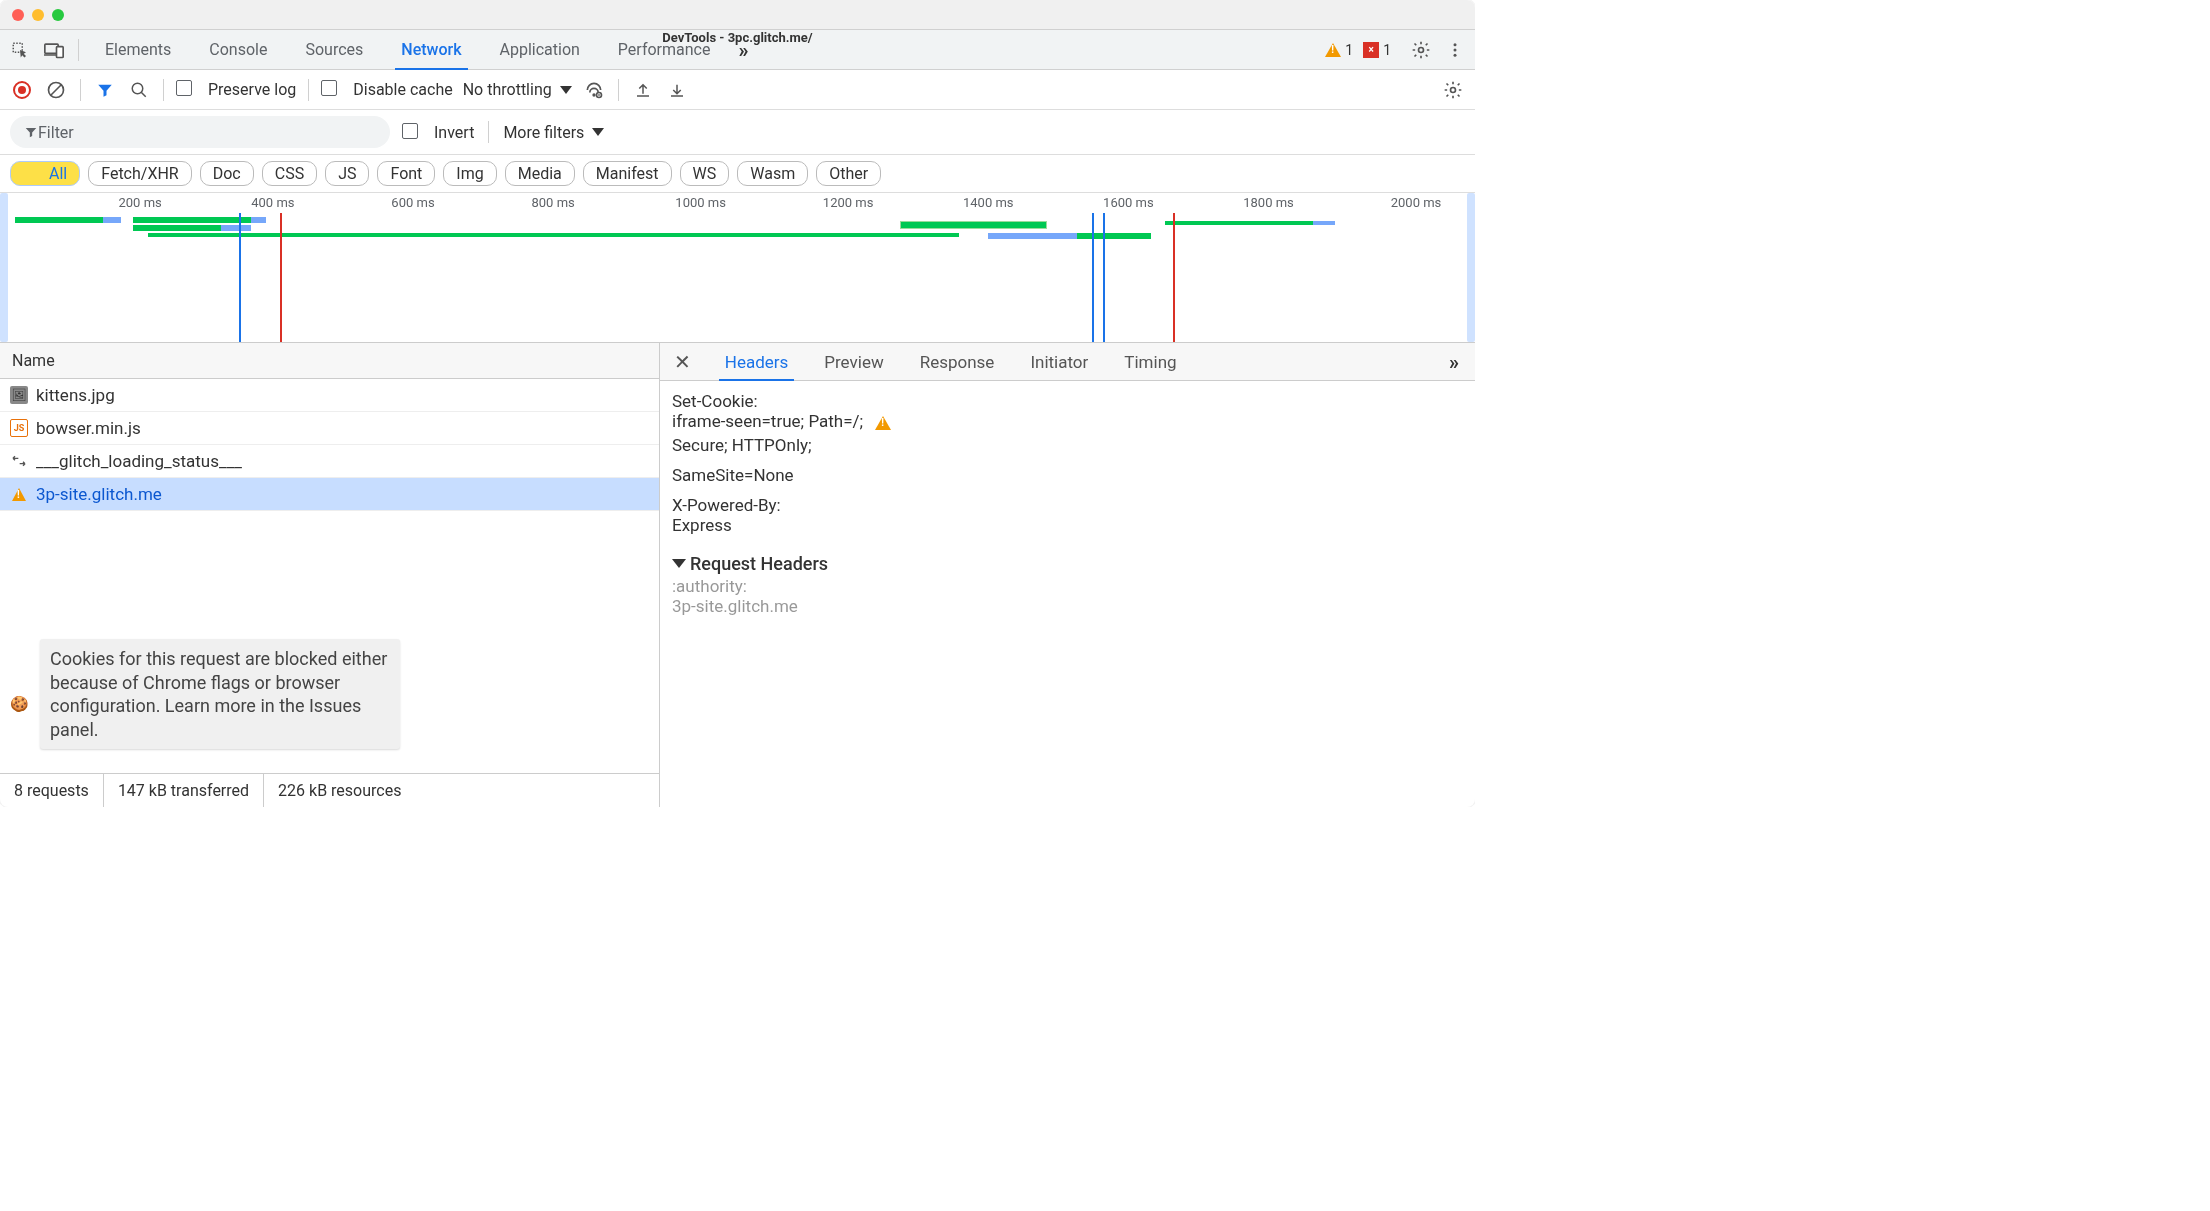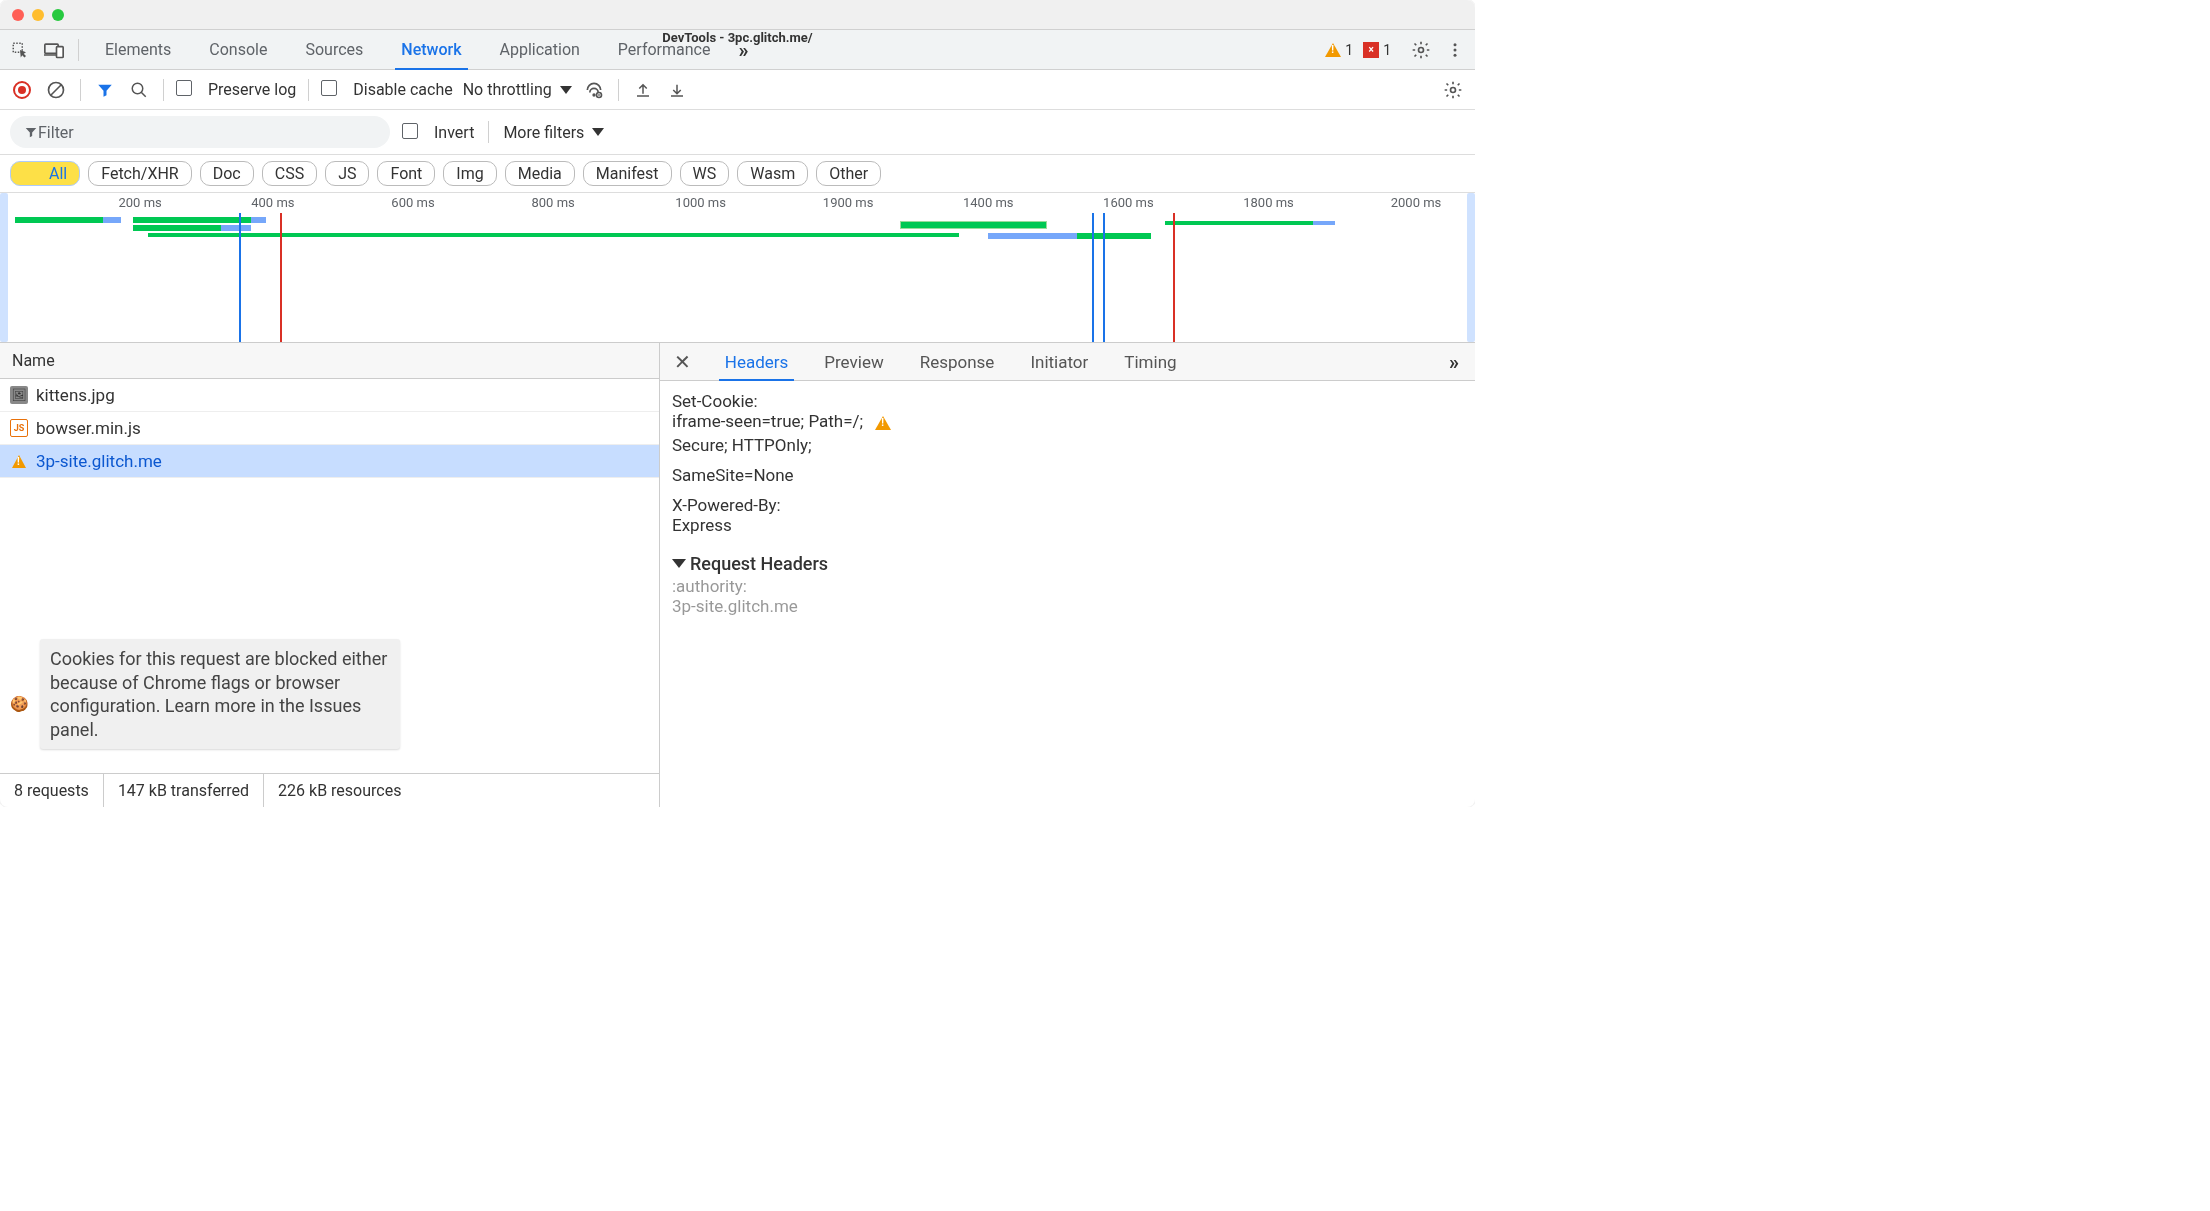--- a/index.html
+++ b/index.html
@@ -434,21 +434,21 @@
 
   <div class="timeline">
     <div class="handle-l" style="background:#cfe2ff; width:8px;"></div>
     <div class="handle-r" style="background:#cfe2ff; width:8px;"></div>
     <div class="timeline-ticks">
       <span style="left: 9.5%">200 ms</span>
       <span style="left: 18.5%">400 ms</span>
       <span style="left: 28%">600 ms</span>
       <span style="left: 37.5%">800 ms</span>
       <span style="left: 47.5%">1000 ms</span>
-      <span style="left: 57.5%">1900 ms</span>
+      <span style="left: 57.5%">1200 ms</span>
       <span style="left: 67%">1400 ms</span>
       <span style="left: 76.5%">1600 ms</span>
       <span style="left: 86%">1800 ms</span>
       <span style="left: 96%">2000 ms</span>
     </div>
     <div class="tl-bars">
       <div class="bar green" style="left:1%; width:6%; top:0"></div>
       <div class="bar blue" style="left:7%; width:1.2%; top:0"></div>
       <div class="bar green" style="left:9%; width:8%; top:0"></div>
       <div class="bar blue" style="left:17%; width:1%; top:0"></div>
@@ -473,20 +473,28 @@
     <div class="reqlist">
       <div class="reqlist-header">Name</div>
       <div style="flex:1; position:relative; overflow:hidden;">
         <div class="req-row">
           <span class="req-icon" style="background:#888;border-radius:2px;">🖼</span>
           <span>kittens.jpg</span>
         </div>
         <div class="req-row">
           <span class="req-icon" style="border:1.5px solid #e8710a; color:#e8710a; border-radius:2px; font-size:9px; font-weight:700;">JS</span>
           <span>bowser.min.js</span>
+        </div>
+        <div class="req-row">
+          <span class="req-icon">
+            <svg width="16" height="14" viewBox="0 0 24 20" fill="none" stroke="#555" stroke-width="2">
+                <path d="M3 6h8M3 6l3-3M3 6l3 3M21 14h-8M21 14l-3-3M21 14l-3 3"></path>
+              </svg>
+          </span>
+          <span>___glitch_loading_status___</span>
         </div>
         <div class="req-row selected">
           <span class="req-icon">
               <span class="warn-tri" style="border-bottom-width:13px; border-left-width:7px; border-right-width:7px;"></span>
             </span>
           <span>3p-site.glitch.me</span>
         </div>
 
         <span class="cookie-emoji">🍪</span>
         <div class="tooltip">Cookies for this request are blocked either because of Chrome flags or browser configuration. Learn more in the Issues panel.</div>

